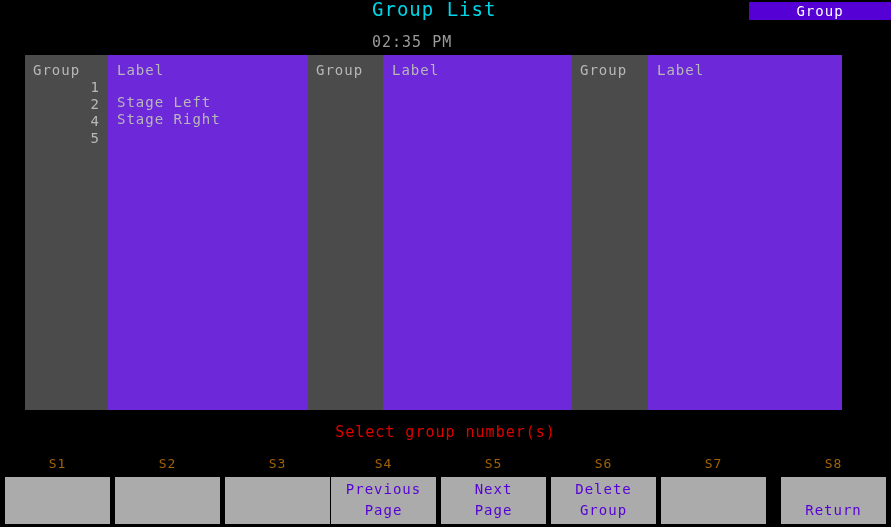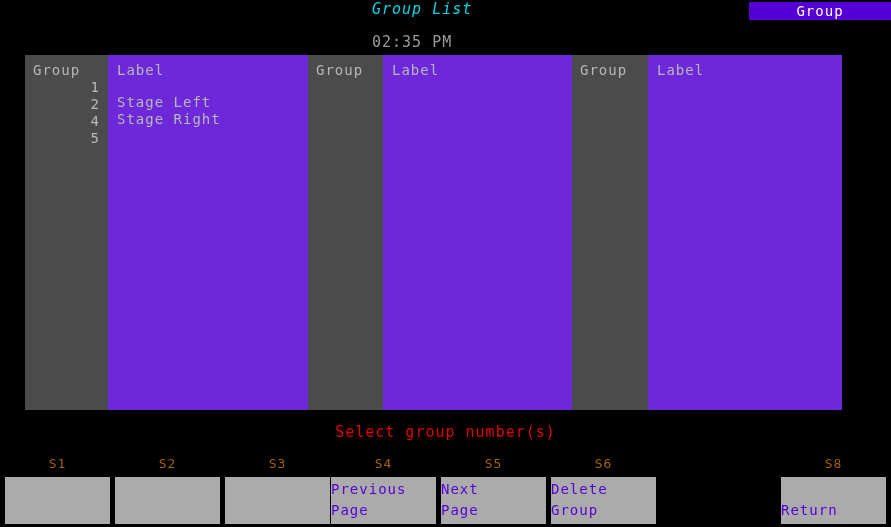--- a/index.html
+++ b/index.html
@@ -23,26 +23,25 @@
     position: absolute;
     left: 0; top: 0;
     width: 891px; height: 32px;
   }
   #title-block {
     position: absolute;
     left: 372px; top: 2px;
     text-align: left;
   }
   #screen-title {
-    font-size: 15px;
+    font-size: 19px;
     line-height: 15px;
     letter-spacing: 1px;
     color: #00d5e8;
     white-space: pre;
-    font-style: italic;
   }
   #screen-clock {
     font-size: 15px;
     line-height: 16px;
     letter-spacing: 1px;
     color: #9a9a9a;
     white-space: pre;
     margin-top: 17px;
   }
   #mode-badge {
@@ -164,21 +163,21 @@
     height: 47px;
     background: #ababab;
     box-sizing: border-box;
     padding-top: 2px;
   }
   .softkey-label {
     font-size: 14px;
     line-height: 21px;
     letter-spacing: 1px;
     color: #5500d4;
-    text-align: left;
+    text-align: center;
     white-space: pre;
   }
   .softkey-btn.align-bottom {
     padding-top: 4px;
   }
   .softkey-btn.align-bottom .softkey-label {
     position: absolute;
     left: 0; right: 0;
     bottom: 3px;
   }
@@ -282,20 +281,27 @@
   </div>
 
   <div class="softkey" style="left:551px;">
     <div class="softkey-id">S6</div>
     <div class="softkey-btn">
       <div class="softkey-label">Delete</div>
       <div class="softkey-label">Group</div>
     </div>
   </div>
 
+  <div class="softkey" style="left:661px;">
+    <div class="softkey-id">S7</div>
+    <div class="softkey-btn">
+      <div class="softkey-label"></div>
+      <div class="softkey-label"></div>
+    </div>
+  </div>
 
   <div class="softkey" style="left:781px;">
     <div class="softkey-id">S8</div>
     <div class="softkey-btn align-bottom">
       <div class="softkey-label">Return</div>
     </div>
   </div>
 
 </div>
 

